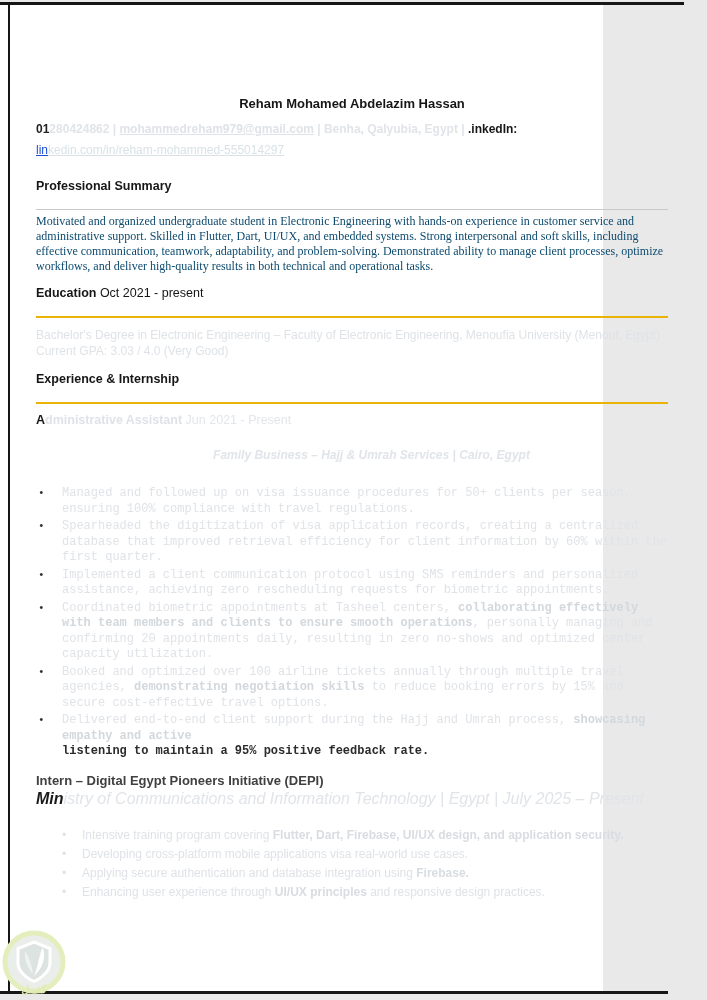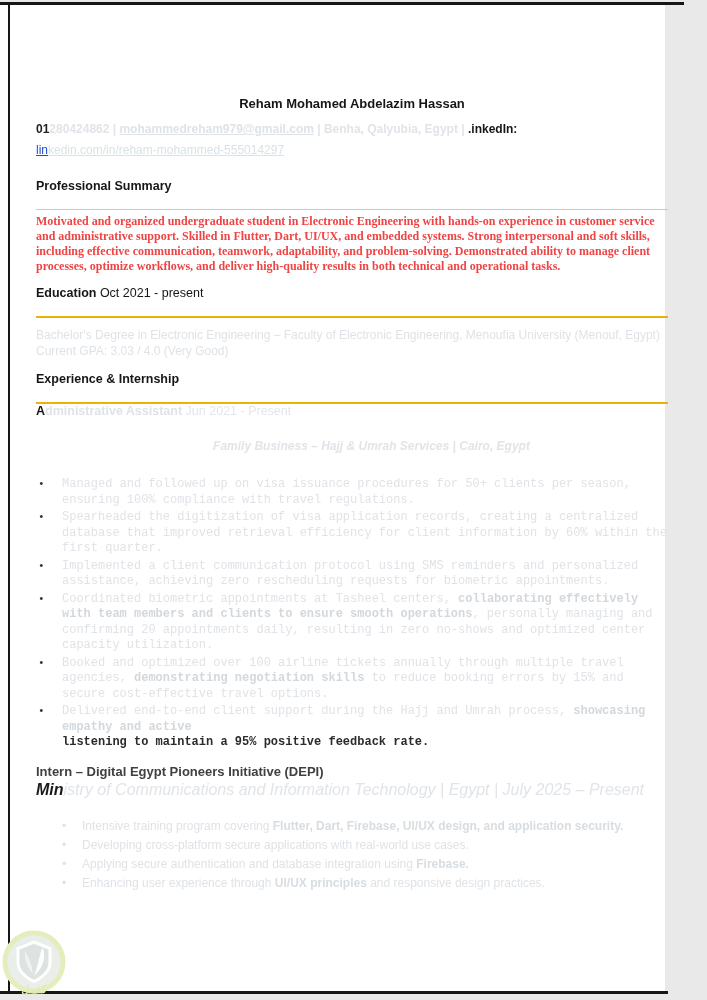--- a/index.html
+++ b/index.html
@@ -1,21 +1,21 @@
 <!DOCTYPE html>
 <html><head>
 <meta charset="utf-8">
 <style>
   html,body{margin:0;padding:0;}
   body{
     width:707px;height:1000px;overflow:hidden;
     background:#e9e9e9;
     font-family:"Liberation Sans",sans-serif;
   }
-  .sheet{position:relative;width:665px;height:1000px;background:#ffffff;}
+  .sheet{position:relative;width:603px;height:1000px;background:#ffffff;}
   
   .frame-top-gray{position:absolute;top:0;left:0;width:707px;height:2px;background:#e9e9e9;}
   .frame-top-line{position:absolute;top:2px;left:0;width:684px;height:3px;background:#161616;}
   .frame-right-gray{position:absolute;top:0;left:684px;width:23px;height:44px;background:#e9e9e9;}
   .frame-left-line{position:absolute;top:2px;left:8px;width:2px;height:990px;background:#161616;}
   .frame-bottom-line{position:absolute;top:991px;left:0;width:668px;height:3px;background:#161616;}
   .frame-bottom-gray{position:absolute;top:994px;left:0;width:707px;height:6px;background:#e9e9e9;}
 
   .content{position:absolute;left:36px;top:0;width:632px;padding-top:96px;}
 
@@ -29,25 +29,25 @@
   .contact .li-rest{color:#d9e2e6;text-decoration:underline;font-weight:normal;}
 
   .sec-head{margin:0;font-size:12.5px;line-height:15px;font-weight:bold;color:#161616;padding-bottom:15px;}
   .sec-head .head-dates{font-weight:normal;}
   .rule-light{border-bottom:1px solid #c9c9c9;}
   .rule-dark{border-bottom:2px solid #eab308;}
   .mt-summary{margin-top:18px;}
   .mt-edu{margin-top:10px;}
   .mt-exp{margin-top:13px;}
 
-  .summary-body{margin-top:4px;font-family:"Liberation Serif",serif;font-size:12px;line-height:15px;color:#ef4444;font-weight:bold;}
+  .summary-body{margin-top:4px;font-family:"Liberation Serif",serif;font-size:12px;line-height:15px;color:#0c4a6e;}
 
   .edu-body{margin-top:9px;font-size:12px;line-height:16px;color:#dfe3e7;}
 
-  .job-title{font-size:12.5px;line-height:15px;font-weight:bold;color:#dfe3e7;}
+  .job-title{margin-top:9px;font-size:12.5px;line-height:15px;font-weight:bold;color:#dfe3e7;}
   .job-title .first-letter{color:#161616;}
   .job-title .job-dates{font-weight:normal;color:#e3e6ea;}
   .company-line{margin-top:20px;padding-left:39px;font-size:12px;line-height:15px;font-style:italic;font-weight:bold;color:#e1e4e8;text-align:center;}
 
   ul.exp-bullets{margin:23px 0 0 0;padding:0;list-style:none;
     font-family:Liberation Mono, monospace;font-size:12px;line-height:15.5px;color:#e0e3e7;}
   ul.exp-bullets li{position:relative;padding-left:26px;margin-bottom:2px;}
   ul.exp-bullets li::before{content:"•";position:absolute;left:2px;top:0;color:#2f2f2f;font-size:11px;}
   ul.exp-bullets .seg-bold{font-weight:bold;color:#d3d8dd;}
   ul.exp-bullets .seg-dark{display:block;font-weight:bold;color:#2b2b2b;}
@@ -109,21 +109,21 @@
       <li><span>Delivered end-to-end client support during the Hajj and Umrah process, </span><span class="seg-bold">showcasing empathy and active</span><span class="seg-dark">listening to maintain a 95% positive feedback rate.</span></li>
     </ul>
 
     <div class="depi-title">Intern – Digital Egypt Pioneers Initiative (DEPI)</div>
     <div class="depi-subtitle">
       <span class="subtitle-visible">Min</span><span>istry of Communications and Information Technology | Egypt | July 2025 – Present</span>
     </div>
 
     <ul class="depi-bullets">
       <li><span>Intensive training program covering </span><span class="seg-bold">Flutter, Dart, Firebase, UI/UX design, and application security.</span><span></span></li>
-      <li><span>Developing cross-platform secure applications with real-world use cases.</span><span class="seg-bold"></span><span></span></li>
+      <li><span>Developing cross-platform mobile applications visa real-world use cases.</span><span class="seg-bold"></span><span></span></li>
       <li><span>Applying secure authentication and database integration using </span><span class="seg-bold">Firebase.</span><span></span></li>
       <li><span>Enhancing user experience through </span><span class="seg-bold">UI/UX principles</span><span> and responsive design practices.</span></li>
     </ul>
 
   </div>
 
   <svg class="watermark" viewBox="0 0 66 68" xmlns="http://www.w3.org/2000/svg">
     <circle cx="33" cy="33" r="29" fill="#eaeeeb" stroke="#e4eebc" stroke-width="5"></circle>
     <path d="M33 13 L49 19.5 V34 C49 45.5 33 52.5 33 52.5 C33 52.5 17 45.5 17 34 V19.5 Z" fill="#dde3e0" stroke="#ffffff" stroke-width="3"></path>
     <path d="M41.5 18.5 C45.5 28 42 39 33 47 C37.5 37 38 26 41.5 18.5 Z" fill="#ffffff"></path>

